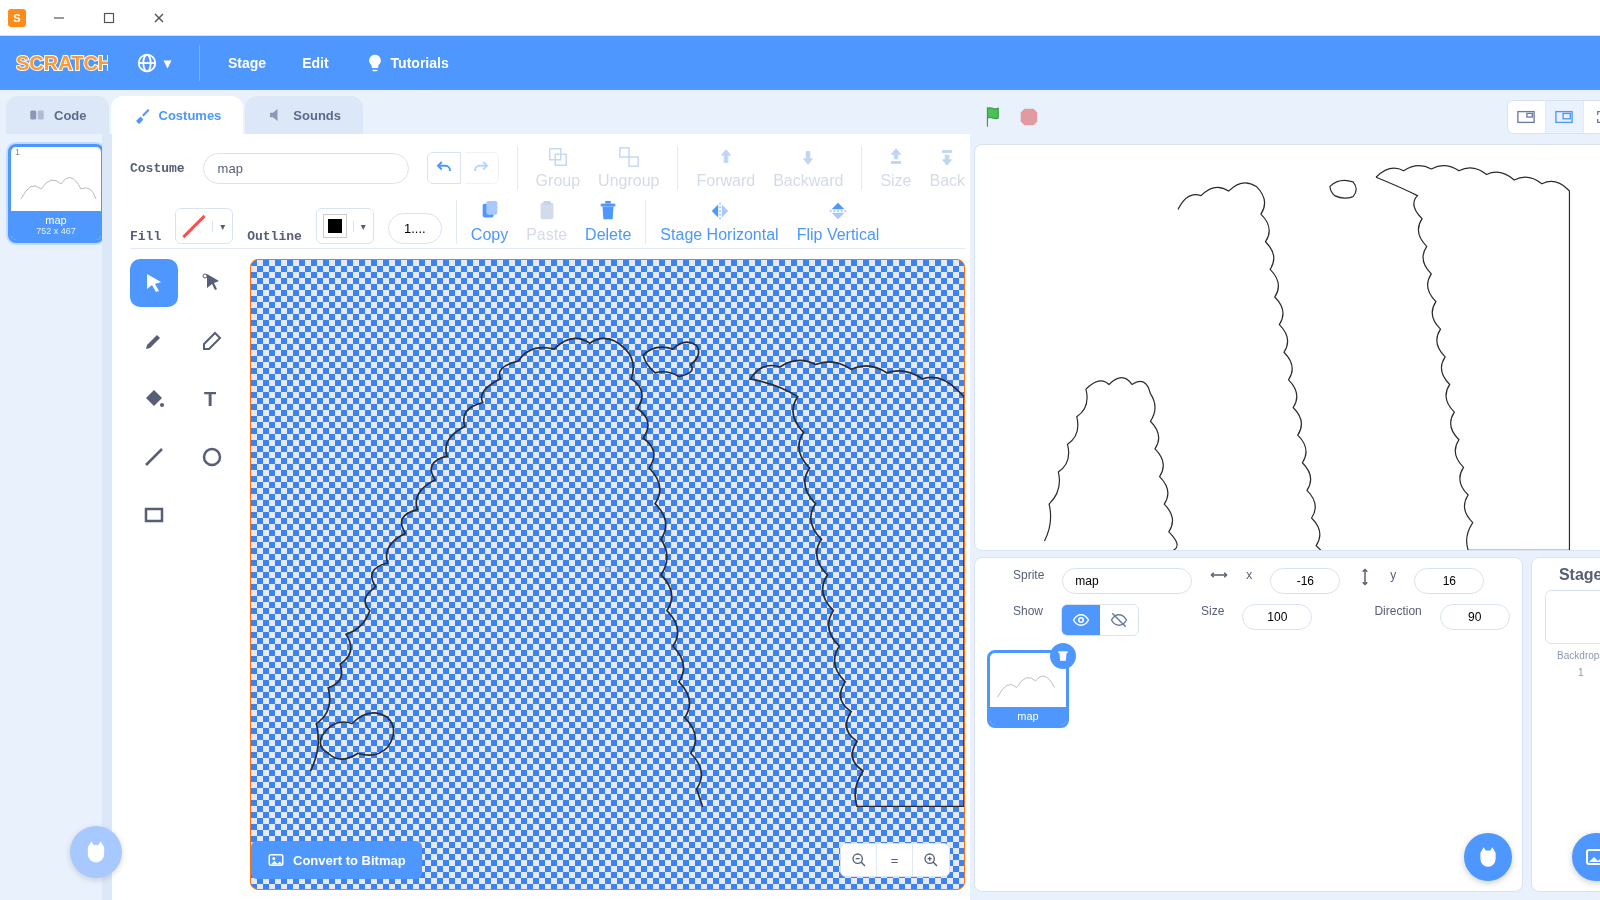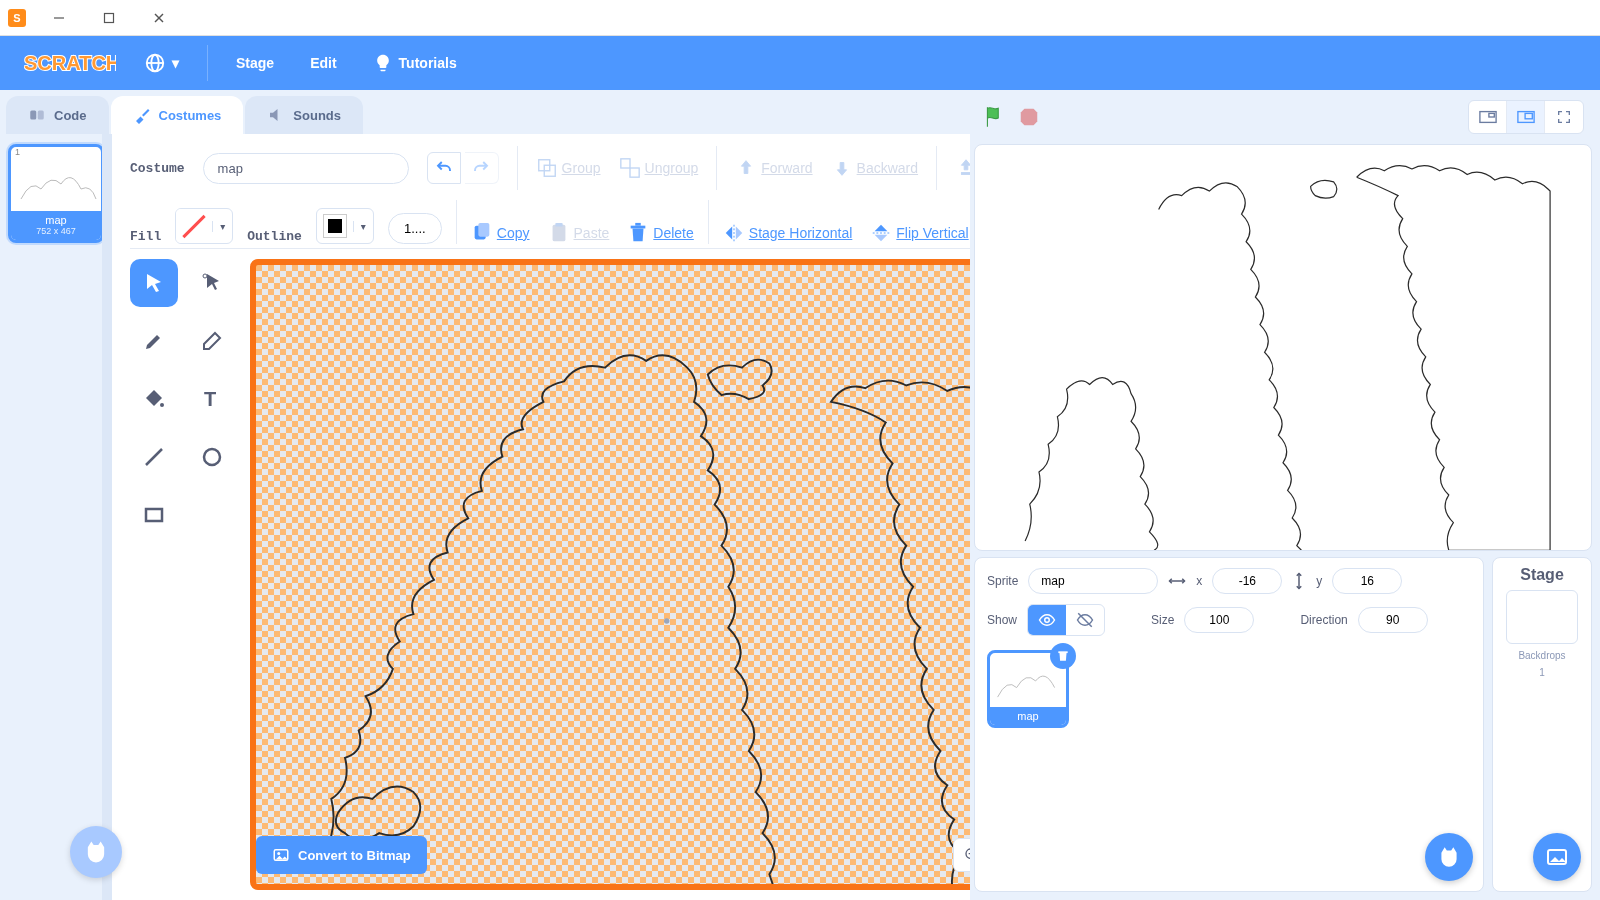--- a/index.html
+++ b/index.html
@@ -6,21 +6,21 @@
 body { width: 1600px; height: 900px; background: #fff; overflow: hidden; font-size: 13px; color: #575e75; }
 
 
 .titlebar { height: 36px; background: #fff; border-bottom: 1px solid #e0e0e0; display: flex; align-items: center; padding: 0 8px; }
 .titlebar-icon { width: 18px; height: 18px; background: #ff8c1a; border-radius: 3px; margin-right: 8px; display: flex; align-items: center; justify-content: center; color: #fff; font-size: 11px; font-weight: bold; }
 .titlebar-title { font-size: 13px; color: #333; flex: 1; }
 .win-controls { display: flex; gap: 0; }
 .win-btn { width: 50px; height: 32px; display: flex; align-items: center; justify-content: center; color: #555; }
 
 
-.menubar { height: 54px; background: #4d97ff; display: flex; align-items: center; padding: 0 24px; gap: 20px; }
+.menubar { height: 54px; background: #4d97ff; display: flex; align-items: center; padding: 0 16px; gap: 20px; }
 .scratch-logo { height: 32px; display: flex; align-items: center; }
 .scratch-logo svg text { font-family: "Arial Black", sans-serif; }
 .menu-item { color: #fff; font-size: 14px; font-weight: 600; padding: 6px 8px; display: flex; align-items: center; gap: 6px; cursor: pointer; }
 .menu-divider { width: 1px; height: 36px; background: rgba(255,255,255,0.25); }
 .project-name { background: rgba(255,255,255,0.25); border: 1px dashed rgba(255,255,255,0.4); color: #fff; padding: 8px 14px; border-radius: 6px; font-size: 15px; font-weight: 600; min-width: 200px; }
 
 
 .body-area { display: flex; height: calc(900px - 36px - 54px); background: #e9f1fc; }
 
 .left-col { width: 970px; display: flex; flex-direction: column; }
@@ -43,21 +43,21 @@
 
 .paint-area { flex: 1; display: flex; flex-direction: column; padding: 14px 18px 10px; position: relative; }
 .paint-top-row { display: flex; align-items: center; gap: 18px; height: 40px; }
 .lbl { font-size: 13px; color: #575e75; font-weight: 600; font-family: Liberation Mono, monospace; }
 .text-input { border: 1px solid #d9e3f2; border-radius: 18px; padding: 7px 14px; font-size: 13px; color: #575e75; min-width: 140px; background: #fff; }
 .undo-redo { display: flex; gap: 4px; }
 .small-btn { width: 34px; height: 32px; border: 1px solid #d9e3f2; background: #fff; border-radius: 6px; display: flex; align-items: center; justify-content: center; color: #4d97ff; }
 .small-btn:first-child { border-radius: 6px 0 0 6px; }
 .small-btn:last-child { border-radius: 0 6px 6px 0; border-left: none; }
 .icon-stack { display: flex; gap: 18px; }
-.icon-stack-item { display: flex; flex-direction: row; align-items: center; gap: 4px; font-size: 14px; color: #b0bcd6; text-decoration: underline; }
+.icon-stack-item { display: flex; flex-direction: column; align-items: center; gap: 4px; font-size: 16px; color: #b0bcd6; }
 .icon-stack-item svg { width: 22px; height: 22px; }
 .icon-stack-item.disabled { opacity: 0.55; }
 .vsep { width: 1px; height: 44px; background: #e4eaf4; }
 
 .paint-second-row { display: flex; align-items: flex-end; gap: 14px; height: 56px; }
 .swatch-group { display: flex; align-items: center; border: 1px solid #d9e3f2; border-radius: 6px; overflow: hidden; }
 .swatch { width: 36px; height: 34px; display: flex; align-items: center; justify-content: center; }
 .swatch-fill { background: #fff; position: relative; }
 .swatch-fill::after { content: ""; position: absolute; width: 30px; height: 3px; background: #ff4d4d; transform: rotate(-45deg); }
 .swatch-outline-inner { width: 22px; height: 22px; background: #000; border: 4px solid #fff; outline: 1px solid #ccc; }
@@ -65,21 +65,21 @@
 .stroke-width { width: 54px; border: 1px solid #d9e3f2; border-radius: 18px; padding: 7px 10px; font-size: 13px; text-align: center; }
 
 .paint-divider { height: 1px; background: #e4eaf4; margin: 4px 0 10px; }
 
 .canvas-row { flex: 1; display: flex; gap: 14px; }
 .tools-grid { display: grid; grid-template-columns: 48px 48px; gap: 10px; align-content: start; }
 .tool { width: 48px; height: 48px; border-radius: 10px; display: flex; align-items: center; justify-content: center; color: #575e75; background: transparent; }
 .tool.active { background: #4d97ff; color: #fff; }
 .tool svg { width: 24px; height: 24px; }
 
-.canvas-wrap { flex: 1; position: relative; border: 6px solid #f97316; border-radius: 8px; background: #fdba74; overflow: hidden; }
+.canvas-wrap { flex: 1; position: relative; border: 1px solid #f97316; border-radius: 8px; background: #3b82f6; overflow: hidden; }
 .checker { position: absolute; inset: 0; background-image: linear-gradient(45deg,#e6e9ee 25%,transparent 25%),linear-gradient(-45deg,#e6e9ee 25%,transparent 25%),linear-gradient(45deg,transparent 75%,#e6e9ee 75%),linear-gradient(-45deg,transparent 75%,#e6e9ee 75%); background-size: 12px 12px; background-position: 0 0,0 6px,6px -6px,-6px 0; }
 .canvas-svg { position: absolute; inset: 0; }
 
 .canvas-footer { position: absolute; bottom: 10px; left: 0; right: 14px; display: flex; align-items: center; justify-content: space-between; pointer-events: none; }
 .convert-btn { background: #4d97ff; color: #fff; border-radius: 6px; padding: 10px 16px; font-size: 13px; font-weight: 600; display: flex; align-items: center; gap: 8px; pointer-events: auto; }
 .zoom-group { display: flex; border: 1px solid #d9e3f2; border-radius: 6px; background: #fff; pointer-events: auto; }
 .zoom-btn { width: 36px; height: 32px; display: flex; align-items: center; justify-content: center; color: #575e75; border-right: 1px solid #e4eaf4; }
 .zoom-btn:last-child { border-right: none; }
 
 .fab { position: absolute; left: 70px; bottom: 22px; width: 52px; height: 52px; border-radius: 50%; background: #a8c9ff; color: #fff; display: flex; align-items: center; justify-content: center; box-shadow: 0 2px 6px rgba(0,0,0,0.15); }
@@ -92,21 +92,21 @@
 .stage-size-group { display: flex; border: 1px solid #d9e3f2; border-radius: 6px; background: #fff; }
 .stage-size-btn { width: 38px; height: 32px; display: flex; align-items: center; justify-content: center; color: #6b7ca0; border-right: 1px solid #e4eaf4; }
 .stage-size-btn:last-child { border-right: none; }
 .stage-size-btn.active { background: #eaf2ff; color: #4d97ff; }
 
 .stage-view { flex: 1.15; background: #fff; border: 1px solid #d9e3f2; border-radius: 8px; overflow: hidden; position: relative; }
 .stage-view svg { width: 100%; height: 100%; }
 
 .lower-row { flex: 0.95; display: flex; gap: 8px; }
 .sprite-panel { flex: 1; background: #fff; border: 1px solid #d9e3f2; border-radius: 8px; padding: 10px 12px; display: flex; flex-direction: column; gap: 10px; position: relative; }
-.sprite-info-row { display: flex; align-items: center; gap: 10px; }
+.sprite-info-row { display: flex; align-items: flex-start; gap: 18px; margin-left: 26px; }
 .sprite-info-row .lbl2 { font-size: 12px; color: #575e75; }
 .sm-input { border: 1px solid #d9e3f2; border-radius: 16px; padding: 5px 12px; font-size: 12px; width: 70px; text-align: center; }
 .sm-input.wide { width: 130px; text-align: left; }
 .toggle-pair { display: flex; border: 1px solid #d9e3f2; border-radius: 6px; overflow: hidden; }
 .toggle-btn { width: 38px; height: 30px; display: flex; align-items: center; justify-content: center; color: #6b7ca0; }
 .toggle-btn.active { background: #4d97ff; color: #fff; }
 .sprite-thumb-area { flex: 1; display: flex; align-items: flex-start; padding-top: 4px; }
 .sprite-thumb { width: 82px; border: 3px solid #4d97ff; border-radius: 8px; background: #fff; position: relative; }
 .sprite-thumb-canvas { height: 54px; }
 .sprite-thumb-footer { background: #4d97ff; color: #fff; text-align: center; font-size: 11px; padding: 3px 0; border-radius: 0 0 5px 5px; }

